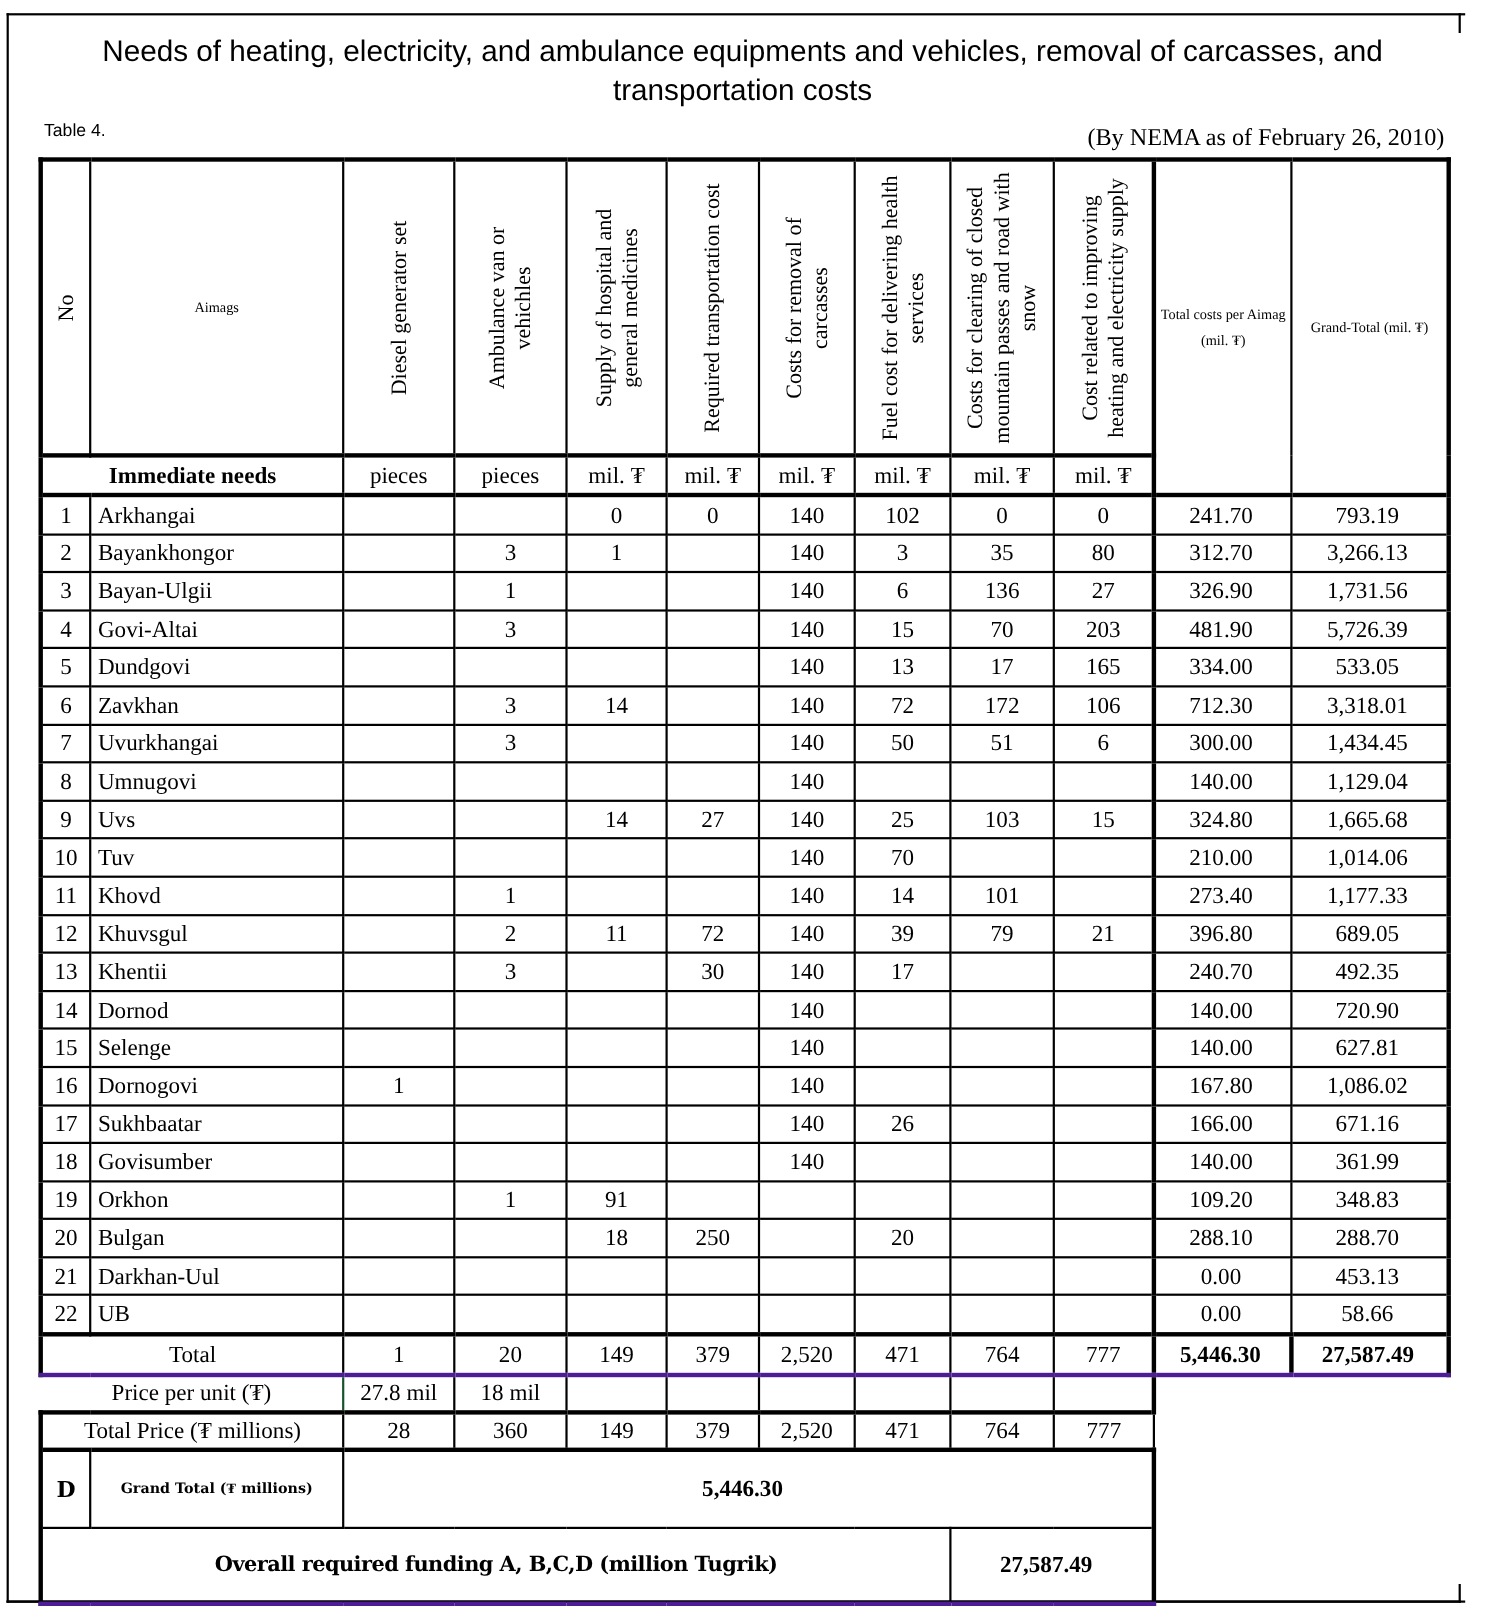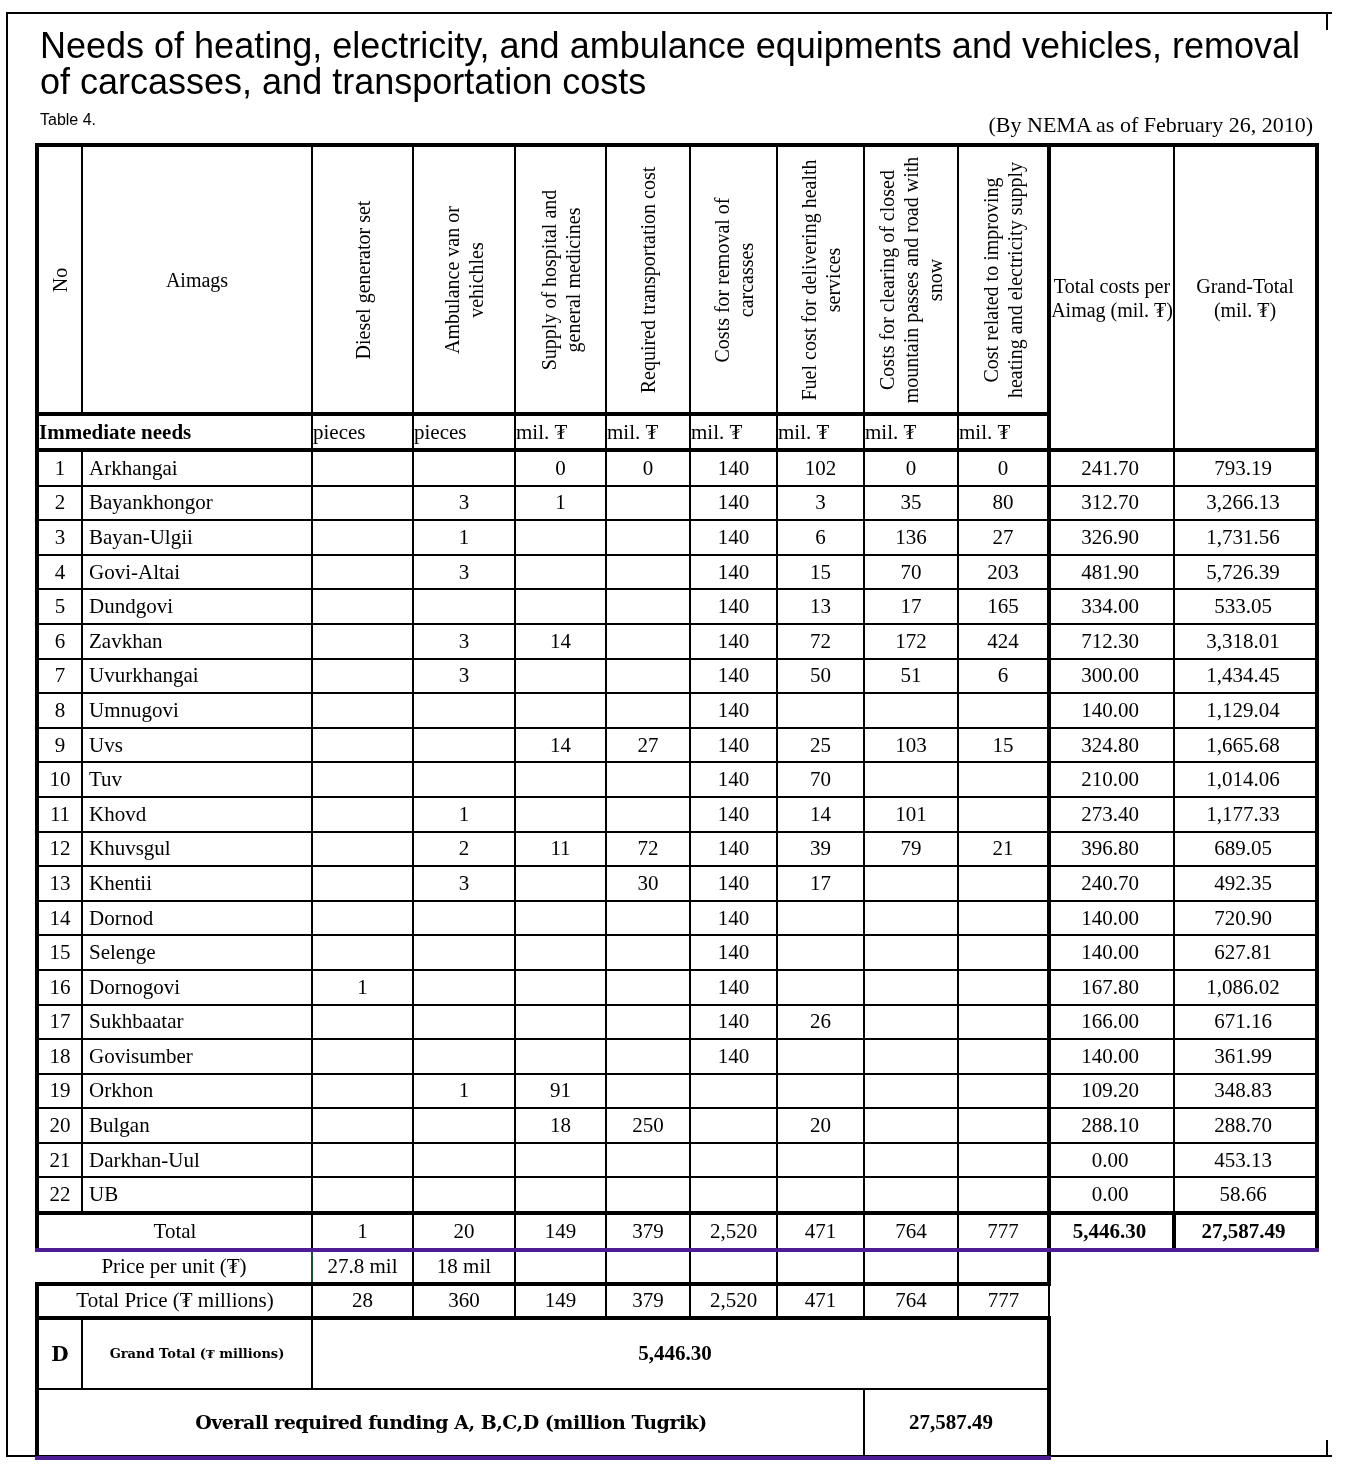--- a/index.html
+++ b/index.html
@@ -1,31 +1,31 @@
 <!DOCTYPE html>
 <html><head>
 <meta charset="utf-8">
 <style>
   html, body { margin:0; padding:0; background:#fff; }
   body { width:1350px; height:1465px; position:relative; overflow:hidden; font-family:"Liberation Serif", serif; color:#000; }
   .frame { position:absolute; left:6px; top:12px; width:1326px; height:1445px; border:2px solid #000; border-right:none; box-sizing:border-box; }
   .frame-right { position:absolute; left:1326px; top:12px; width:2px; height:18px; background:#000; }
   .frame-right2 { position:absolute; left:1326px; top:1440px; width:2px; height:17px; background:#000; }
   .frame-bottom { position:absolute; left:6px; top:1455px; width:1322px; height:2px; background:#000; }
-  .title { position:absolute; left:40px; top:28px; width:1270px; text-align:left; font-family:"Liberation Sans", sans-serif; font-size:36px; line-height:36px; }
+  .title { position:absolute; left:40px; top:28px; width:1270px; text-align:center; font-family:"Liberation Sans", sans-serif; font-size:27px; line-height:36px; }
   .table-label { position:absolute; left:40px; top:111px; font-family:"Liberation Sans", sans-serif; font-size:16px; }
   .source { position:absolute; right:37px; top:112px; font-size:22px;margin-left:47px; }
 
   table { position:absolute; border-collapse:collapse; table-layout:fixed; }
   td, th { border:2px solid #000; padding:0; font-weight:normal; font-size:21px; line-height:1; overflow:hidden; }
   #main { left:35px; top:143px; }
   .vh { height:265px; position:relative; }
   .vtext { position:absolute; left:50%; top:50%; transform:translate(-50%,-50%) rotate(-90deg); white-space:normal; text-align:center; width:260px; font-size:20px; line-height:24px; }
-  .hc { text-align:center; vertical-align:middle; font-size:20px; line-height:24px; }
-  .unit td, .unit th { height:32px; text-align:left; }
+  .hc { text-align:center; vertical-align:middle; font-size:13px; line-height:24px; }
+  .unit td, .unit th { height:32px; text-align:center; }
   .bold { font-weight:bold; }
   tr.data td { height:32.6px; }
   td.c { text-align:center; }
   td.r { text-align:center; padding-right:4px; }
   td.l { text-align:left; padding-left:6px; }
   .thick-l { border-left:4px solid #000; }
   .thick-r { border-right:4px solid #000; }
   .thick-t { border-top:4px solid #000; }
   .thick-b { border-bottom:4px solid #4c1d95; }
   .nob { border:none; }
@@ -177,21 +177,21 @@
       <tr class="data">
         <td class="c thick-l">6</td>
         <td class="l">Zavkhan</td>
         <td class="c"></td>
         <td class="c">3</td>
         <td class="c">14</td>
         <td class="c"></td>
         <td class="c">140</td>
         <td class="c">72</td>
         <td class="c">172</td>
-        <td class="c">424</td>
+        <td class="c">106</td>
         <td class="r thick-l">712.30</td>
         <td class="r thick-r">3,318.01</td>
       </tr>
       <tr class="data">
         <td class="c thick-l">7</td>
         <td class="l">Uvurkhangai</td>
         <td class="c"></td>
         <td class="c">3</td>
         <td class="c"></td>
         <td class="c"></td>

